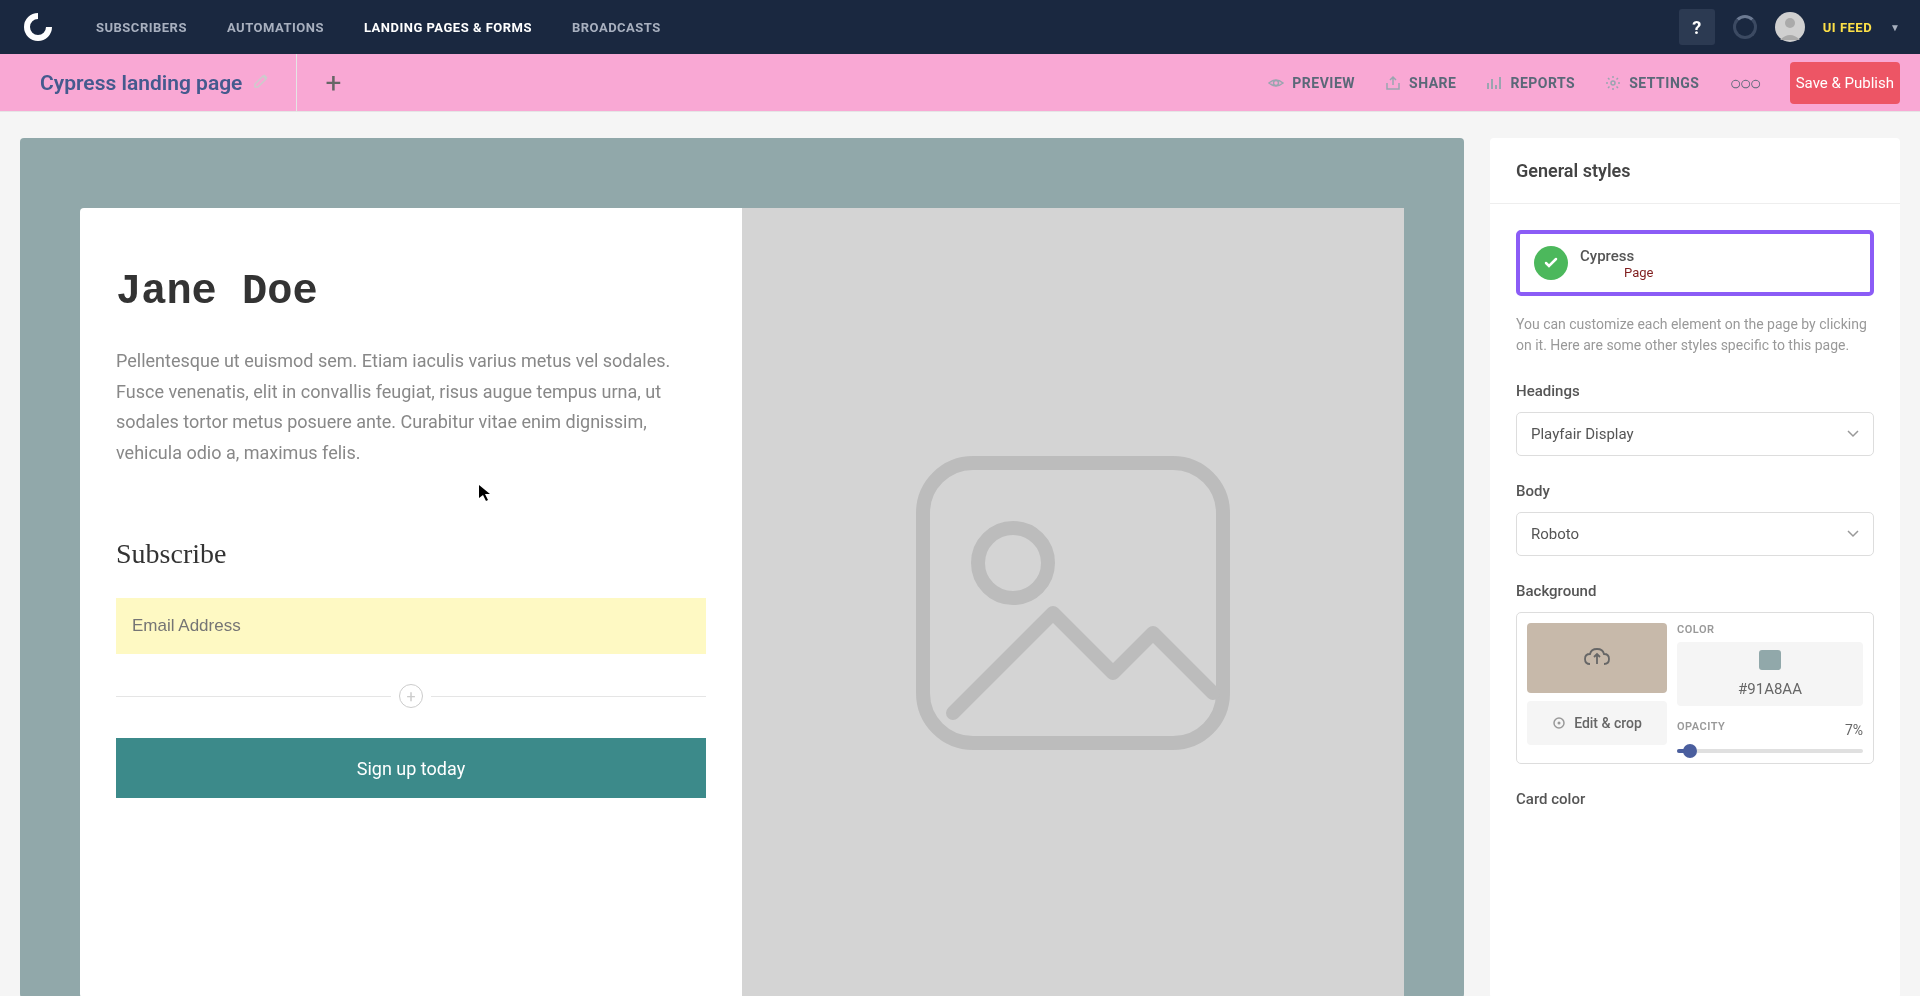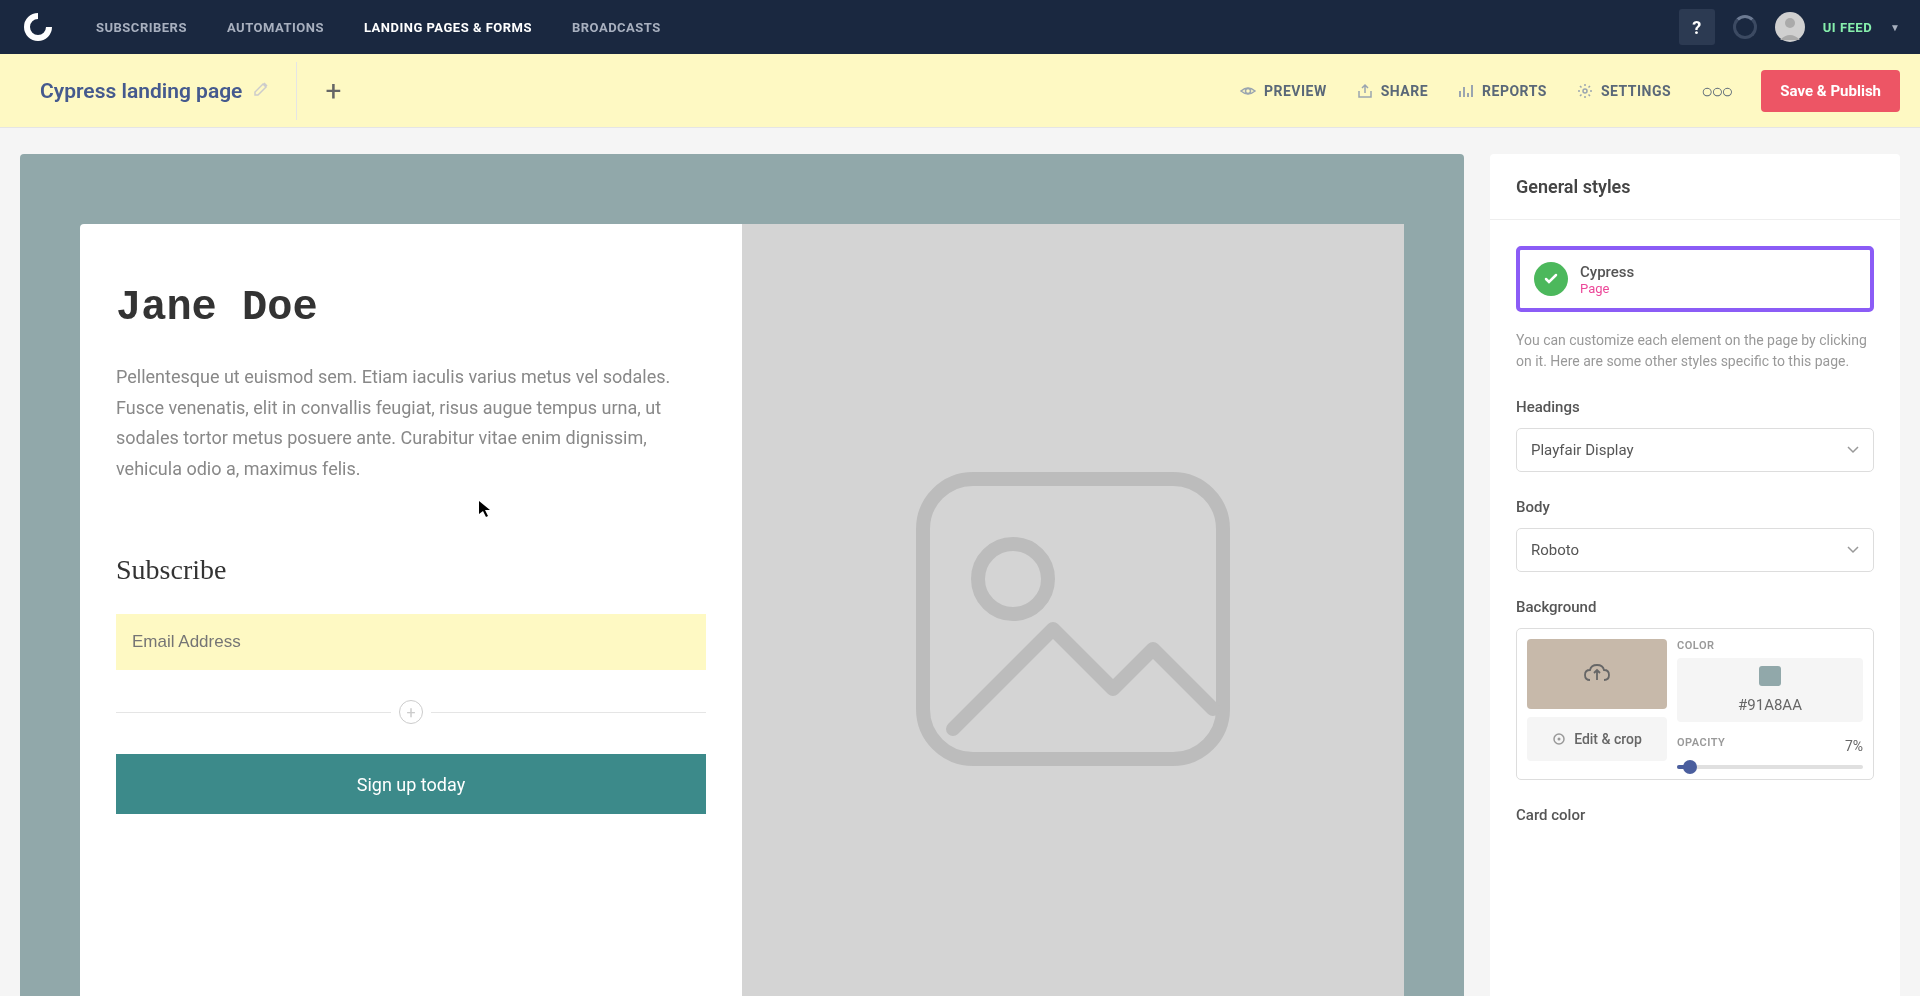--- a/index.html
+++ b/index.html
@@ -64,32 +64,32 @@
       border-top-color: #6c7a92;
       border-radius: 50%;
     }
     .avatar {
       width: 30px;
       height: 30px;
       background: #d0d0d0;
       border-radius: 50%;
     }
     .user-label {
-      color: #86efac;
+      color: #fde047;
       font-size: 13px;
       font-weight: 700;
       letter-spacing: 0.5px;
     }
     .chevron-down {
       color: #a8b0bf;
       font-size: 10px;
     }
     .sub-header {
-      background: #fef9c3;
-      height: 74px;
+      background: #f9a8d4;
+      height: 58px;
       border-bottom: 1px solid #e5e5e5;
       display: flex;
       align-items: center;
       padding: 0 20px 0 40px;
     }
     .page-title {
       color: #455a8e;
       font-size: 21px;
       font-weight: 600;
     }
@@ -132,24 +132,24 @@
     }
     .more-icon {
       font-size: 20px;
       color: #5a6878;
       letter-spacing: -2px;
       cursor: pointer;
     }
     .save-btn {
       background: #ed5565;
       color: #fff;
-      padding: 12px 19px;
+      padding: 12px 6px;
       border-radius: 4px;
       font-size: 15px;
-      font-weight: 700;
+      font-weight: 400;
       cursor: pointer;
     }
     .main {
       display: flex;
       gap: 26px;
       padding: 26px 20px 0 20px;
     }
     .canvas {
       flex: 1;
       background: #91a8aa;
@@ -279,21 +279,22 @@
       align-items: center;
       justify-content: center;
     }
     .template-name {
       font-size: 15px;
       color: #555;
       font-weight: 500;
     }
     .template-sub {
       font-size: 13px;
-      color: #ec4899;
+      color: #7f1d1d;
+      margin-left: 44px;
     }
     .hint {
       font-size: 14px;
       color: #999;
       line-height: 1.5;
       margin-bottom: 26px;
     }
     .section-label {
       font-size: 15px;
       color: #555;

